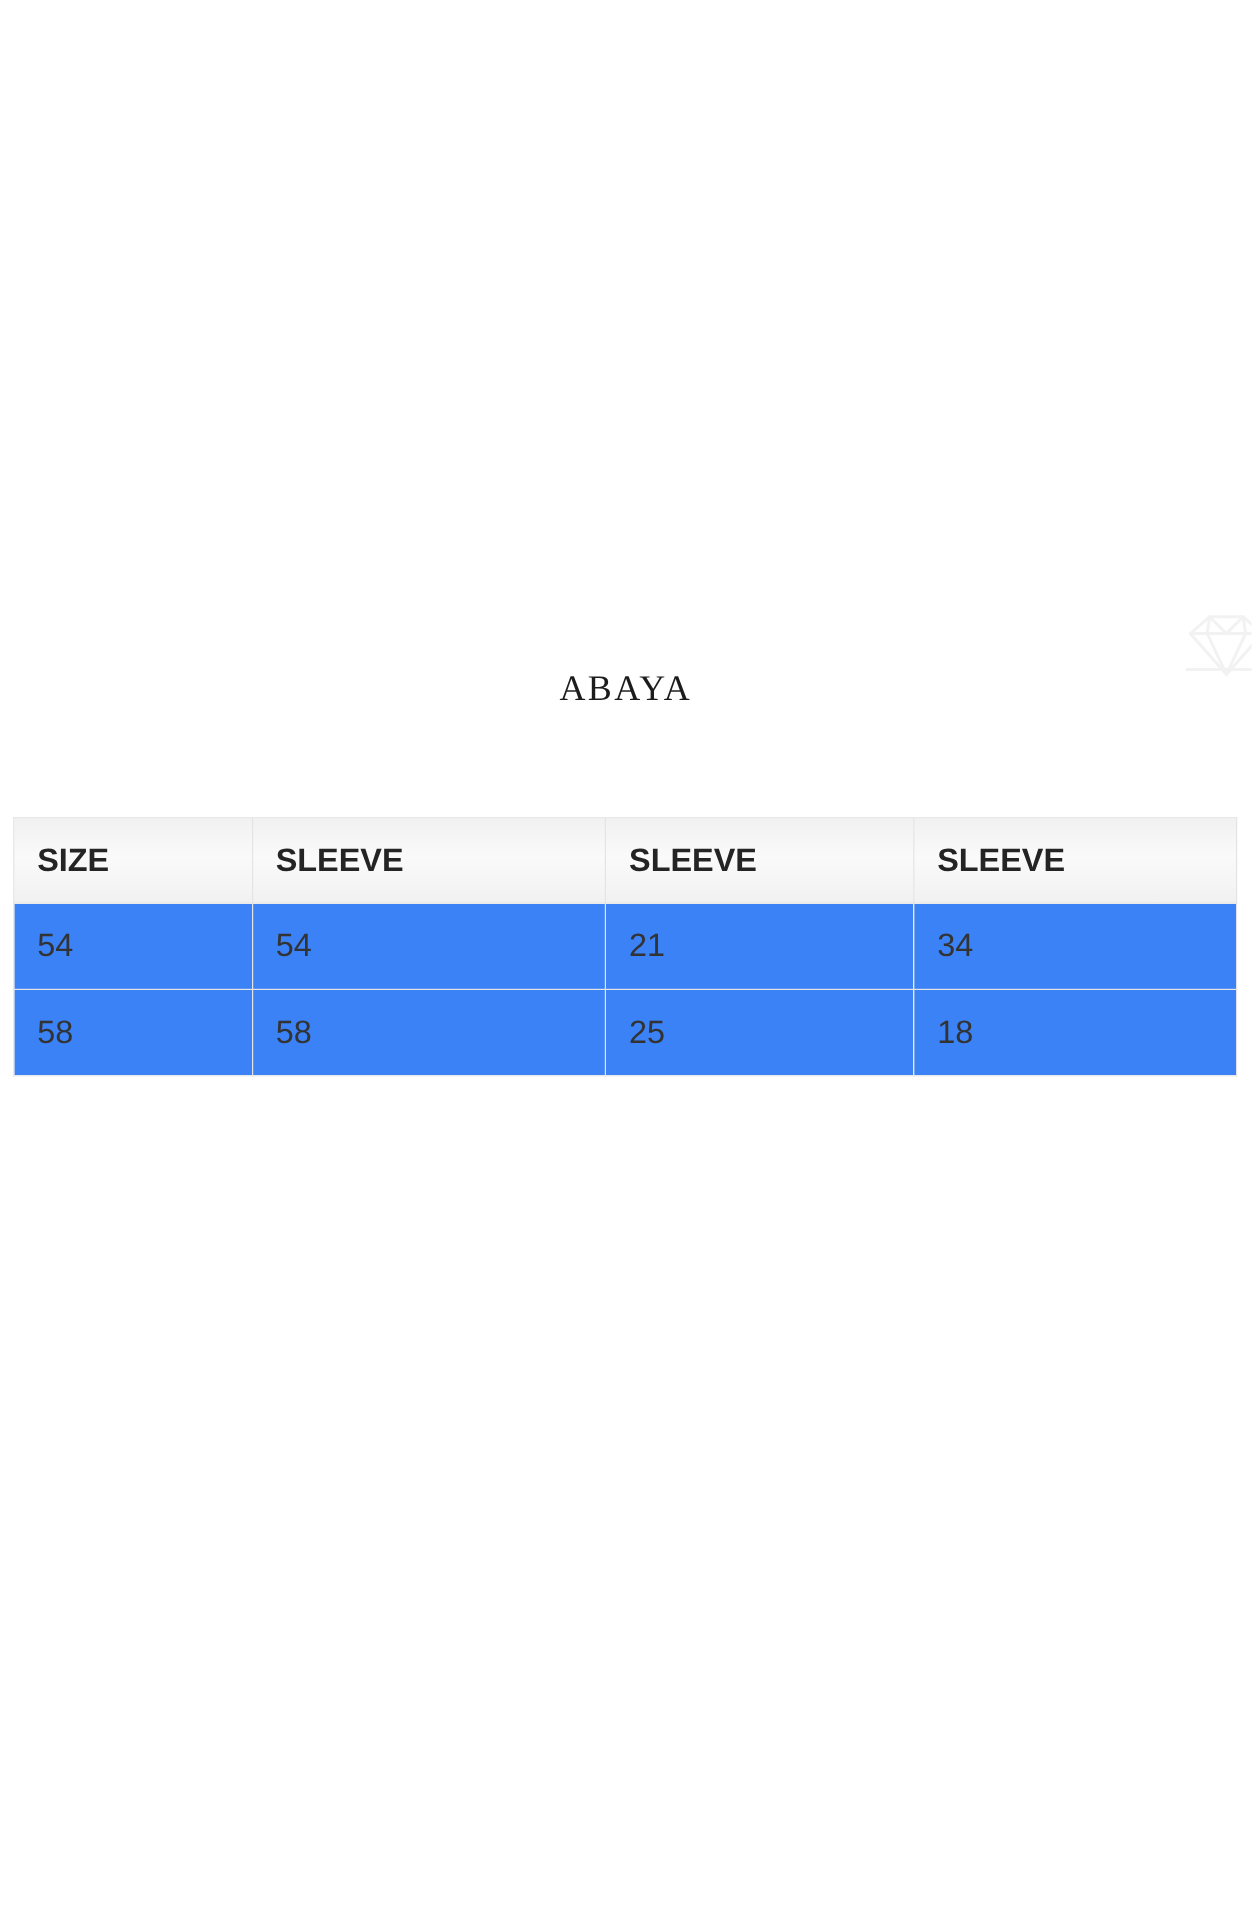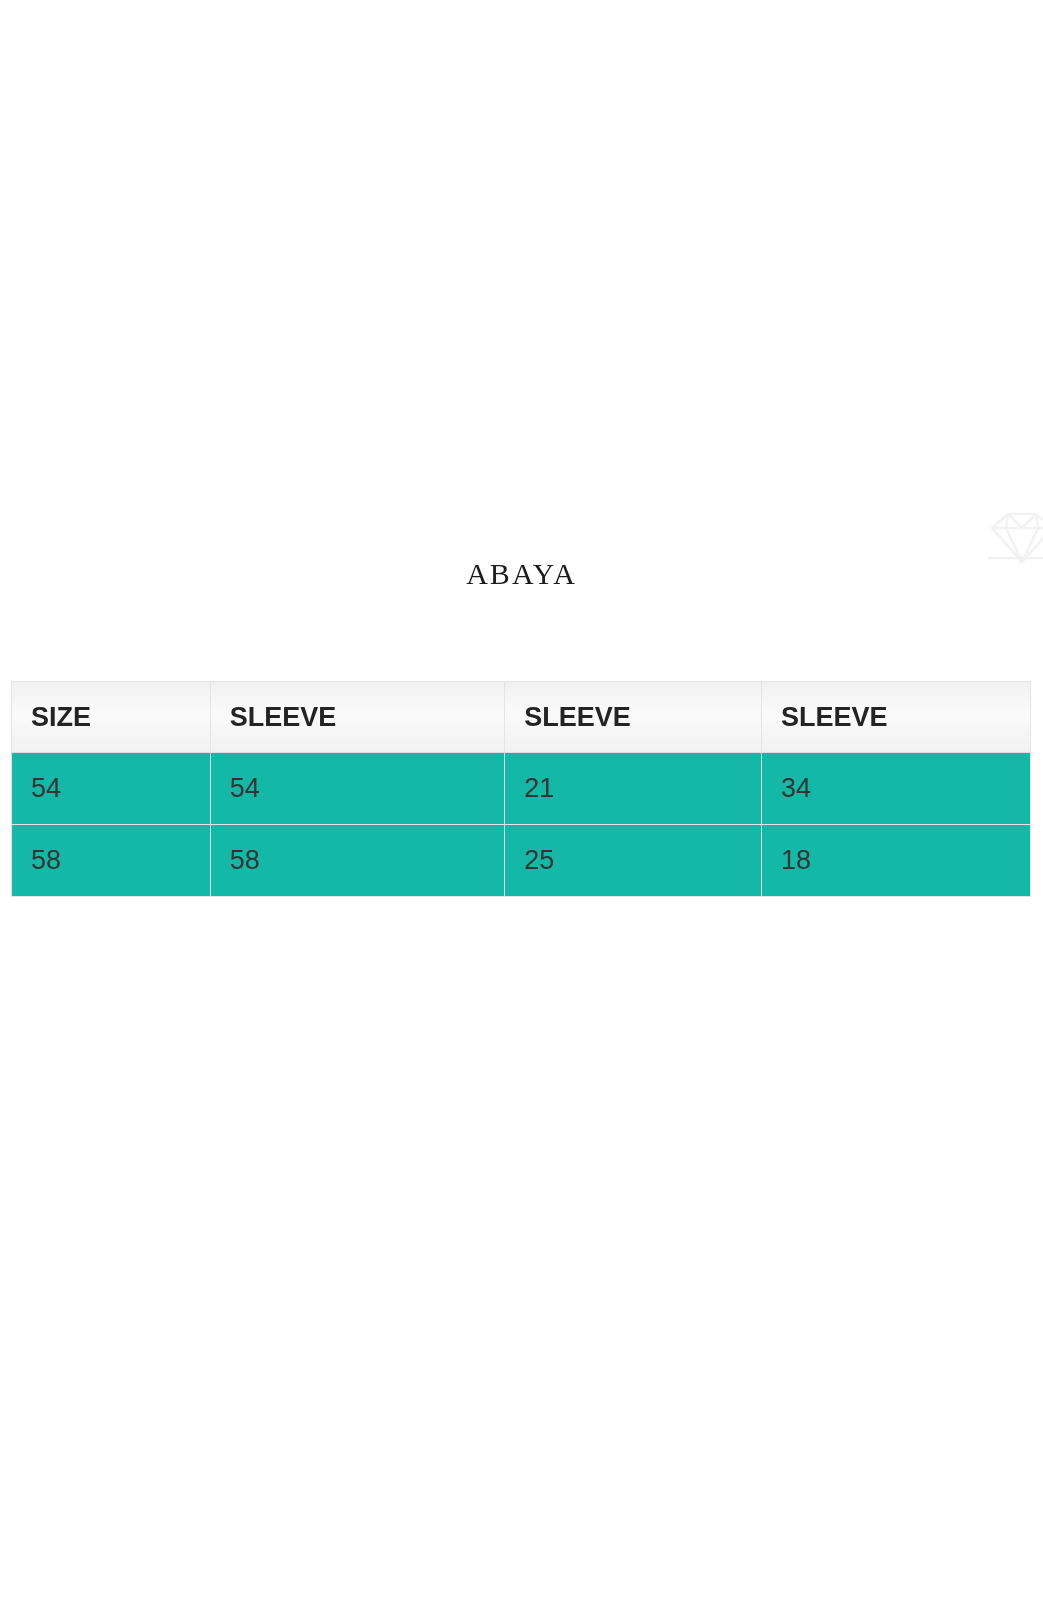--- a/index.html
+++ b/index.html
@@ -67,21 +67,21 @@
   table.size-chart th {
     height: 70px;
     font-weight: 700;
     font-size: 27px;
     color: #242424;
     background: linear-gradient(180deg, #f1f1f1 0%, #fafafa 45%, #f1f1f1 100%);
     border-bottom: 1px solid #dedede;
   }
   table.size-chart td {
     height: 71px;
-    background: #14b8a6;
+    background: #3b82f6;
   }
   table.size-chart tbody tr.stripe td {
     background: #f7f7f7;
   }
 </style>
 </head>
 <body>
 
 <span class="watermark">
   <svg width="80" height="62" viewBox="0 0 80 62" fill="none" xmlns="http://www.w3.org/2000/svg">

